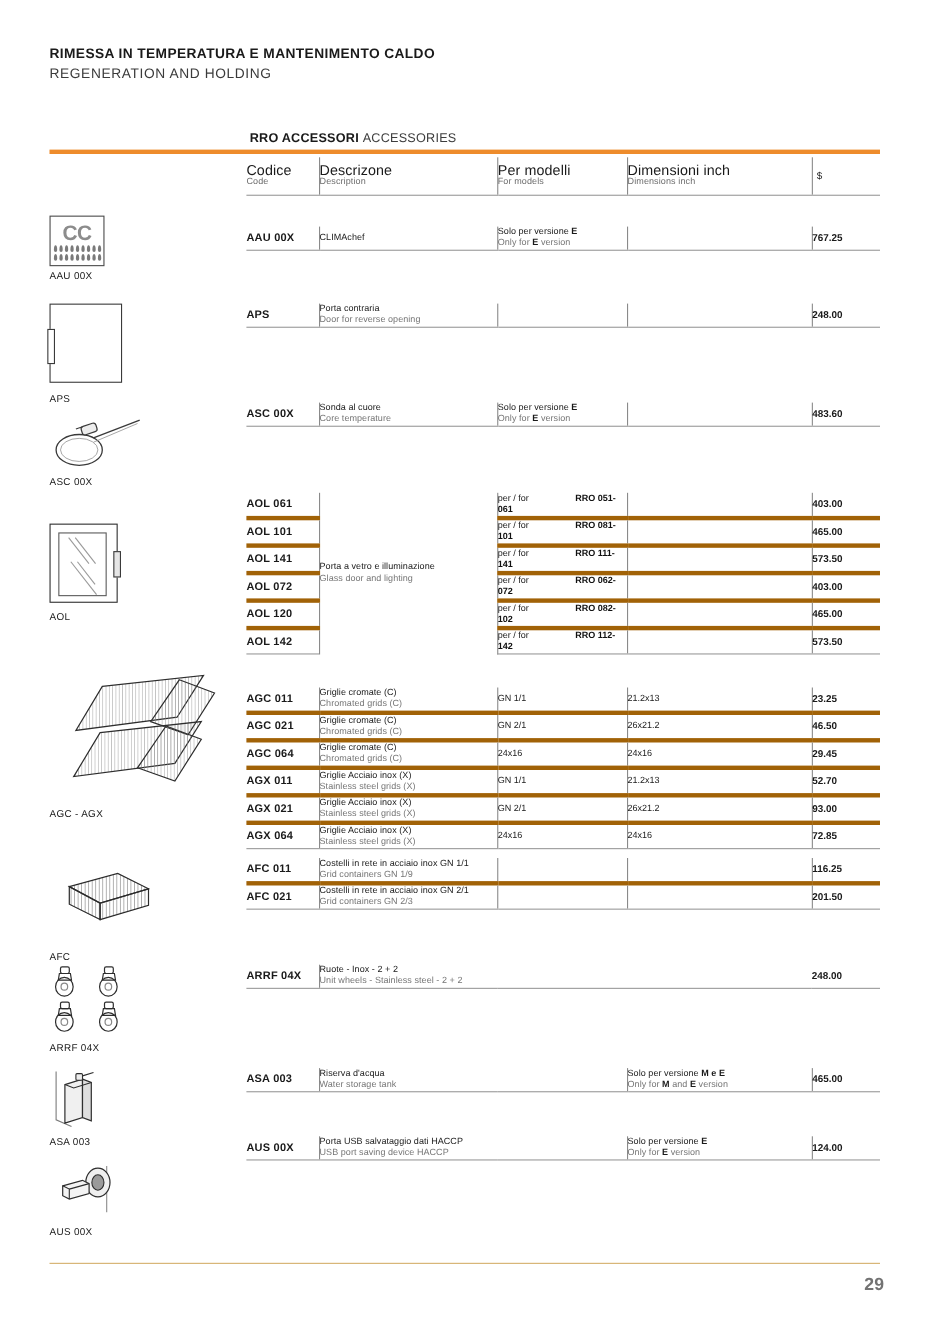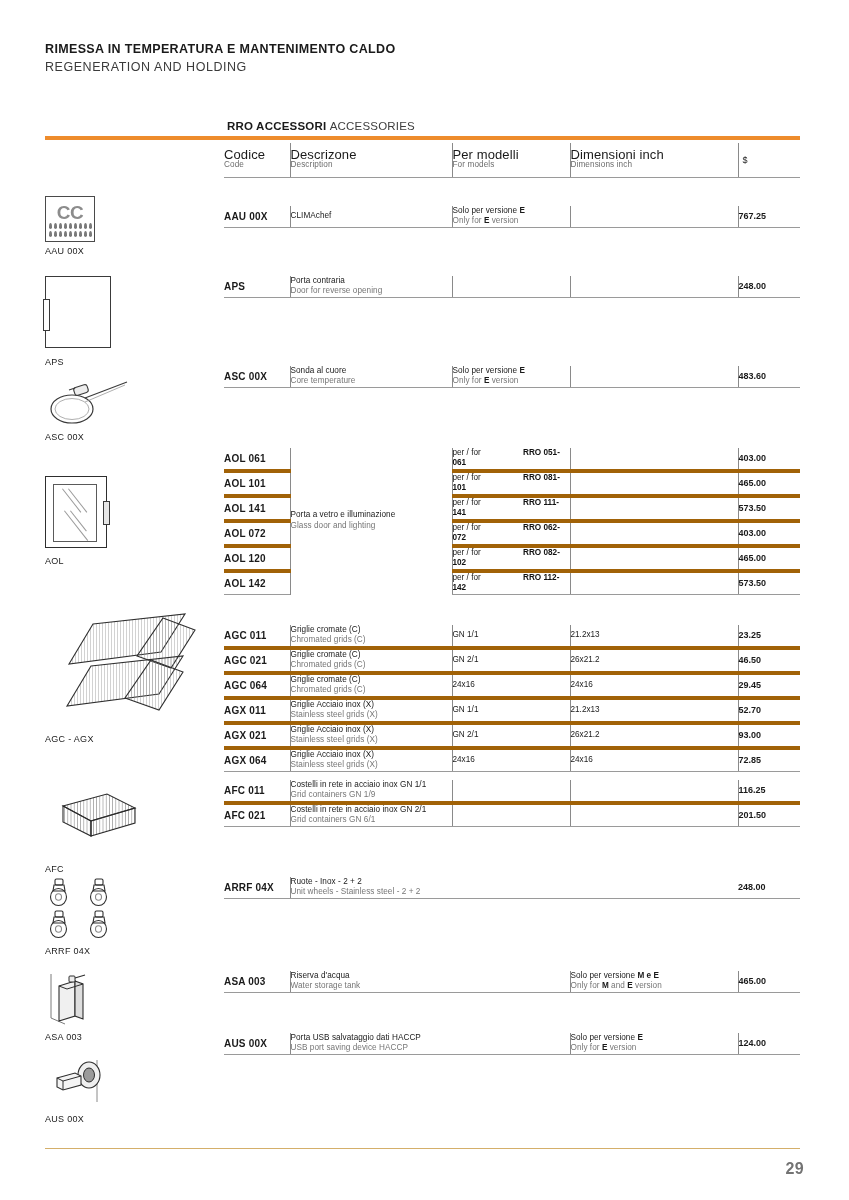--- a/index.html
+++ b/index.html
@@ -669,21 +669,21 @@
         <div class="en">Grid containers GN 1/9</div>
       </td>
       <td class="cell vline hline-thin"></td>
       <td class="cell vline hline-thin"></td>
       <td class="cell vline hline-thin price">116.25</td>
     </tr>
     <tr>
       <td class="cell hline-bottom code">AFC 021</td>
       <td class="cell vline hline-bottom">
         <div class="it">Costelli in rete in acciaio inox  GN 2/1</div>
-        <div class="en">Grid containers GN 6/1</div>
+        <div class="en">Grid containers GN 2/3</div>
       </td>
       <td class="cell vline hline-bottom"></td>
       <td class="cell vline hline-bottom"></td>
       <td class="cell vline hline-bottom price">201.50</td>
     </tr>
 
     <tr class="spacer">
           <td colspan="5" style="height:50px;"></td>
         </tr>
 

